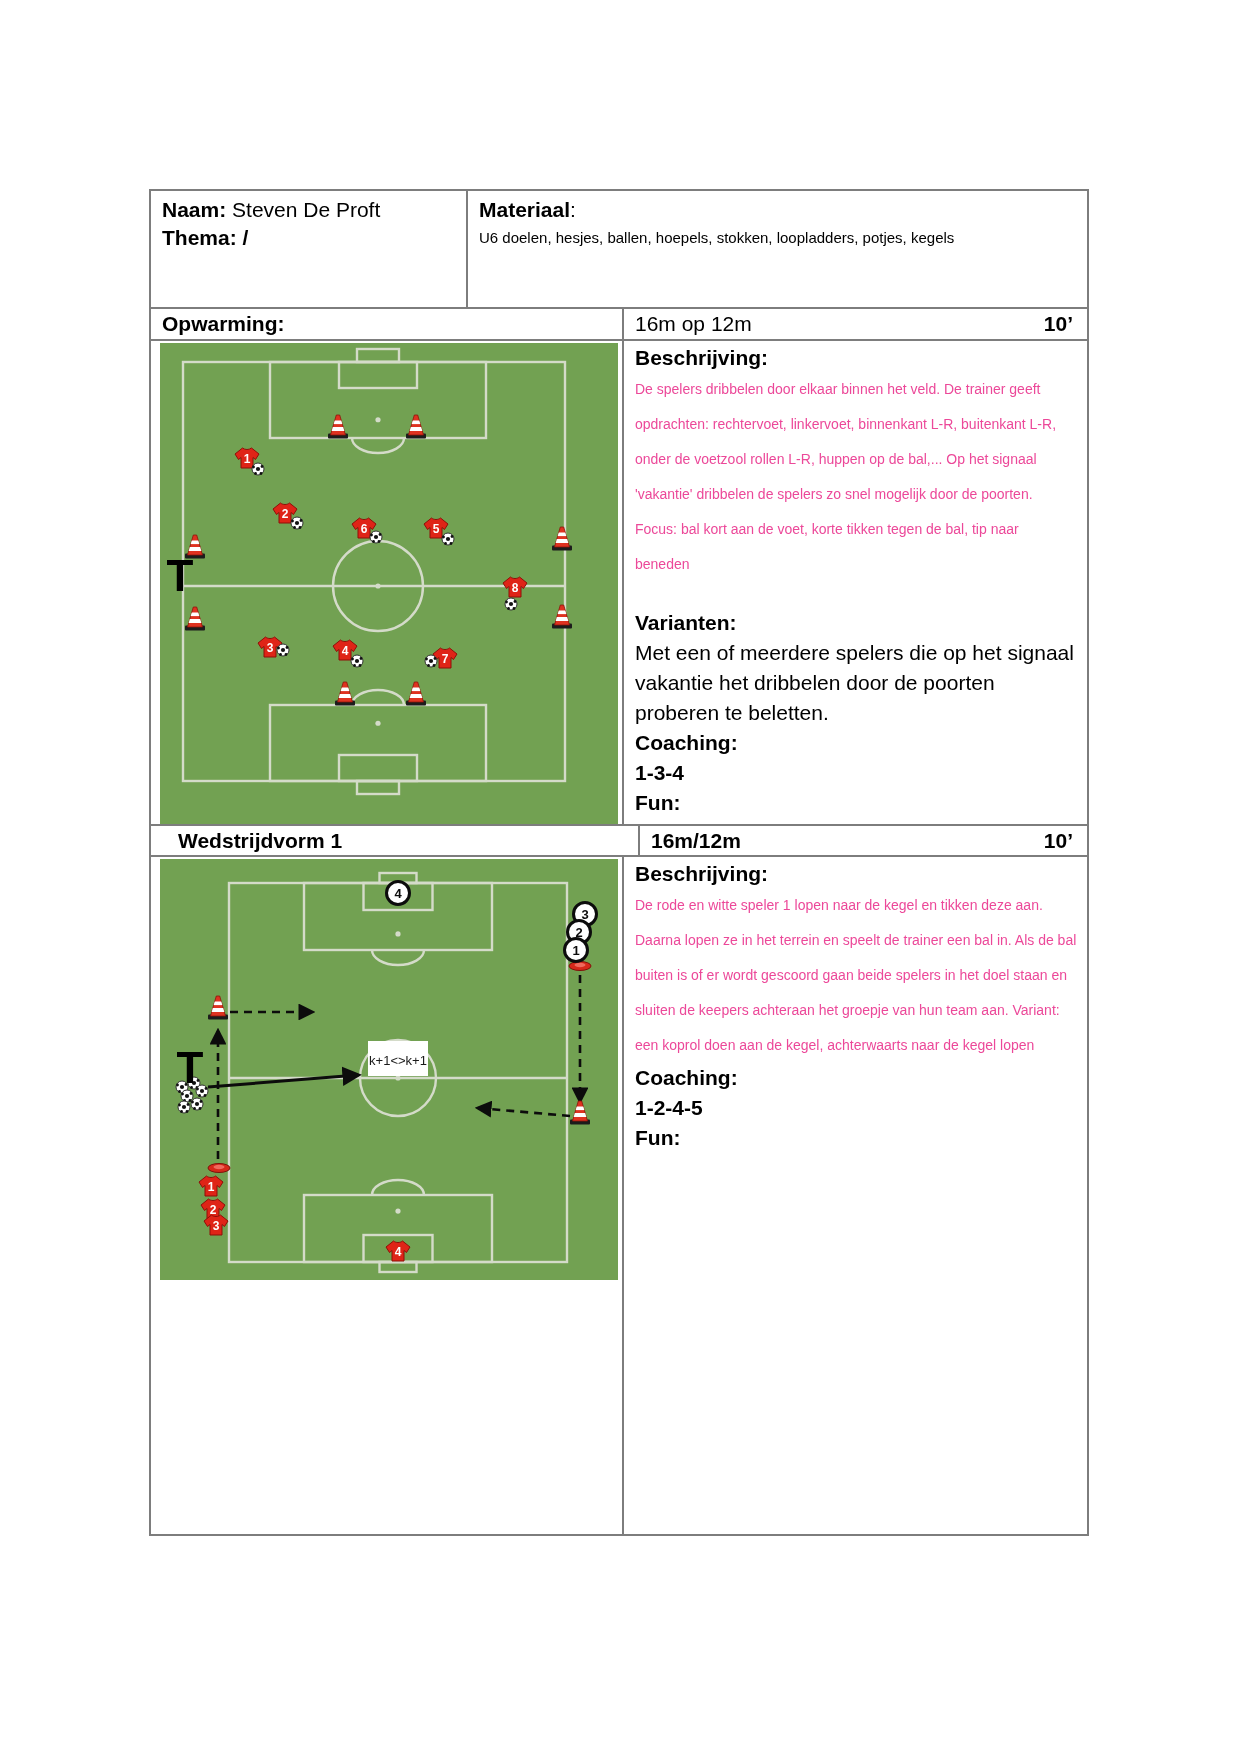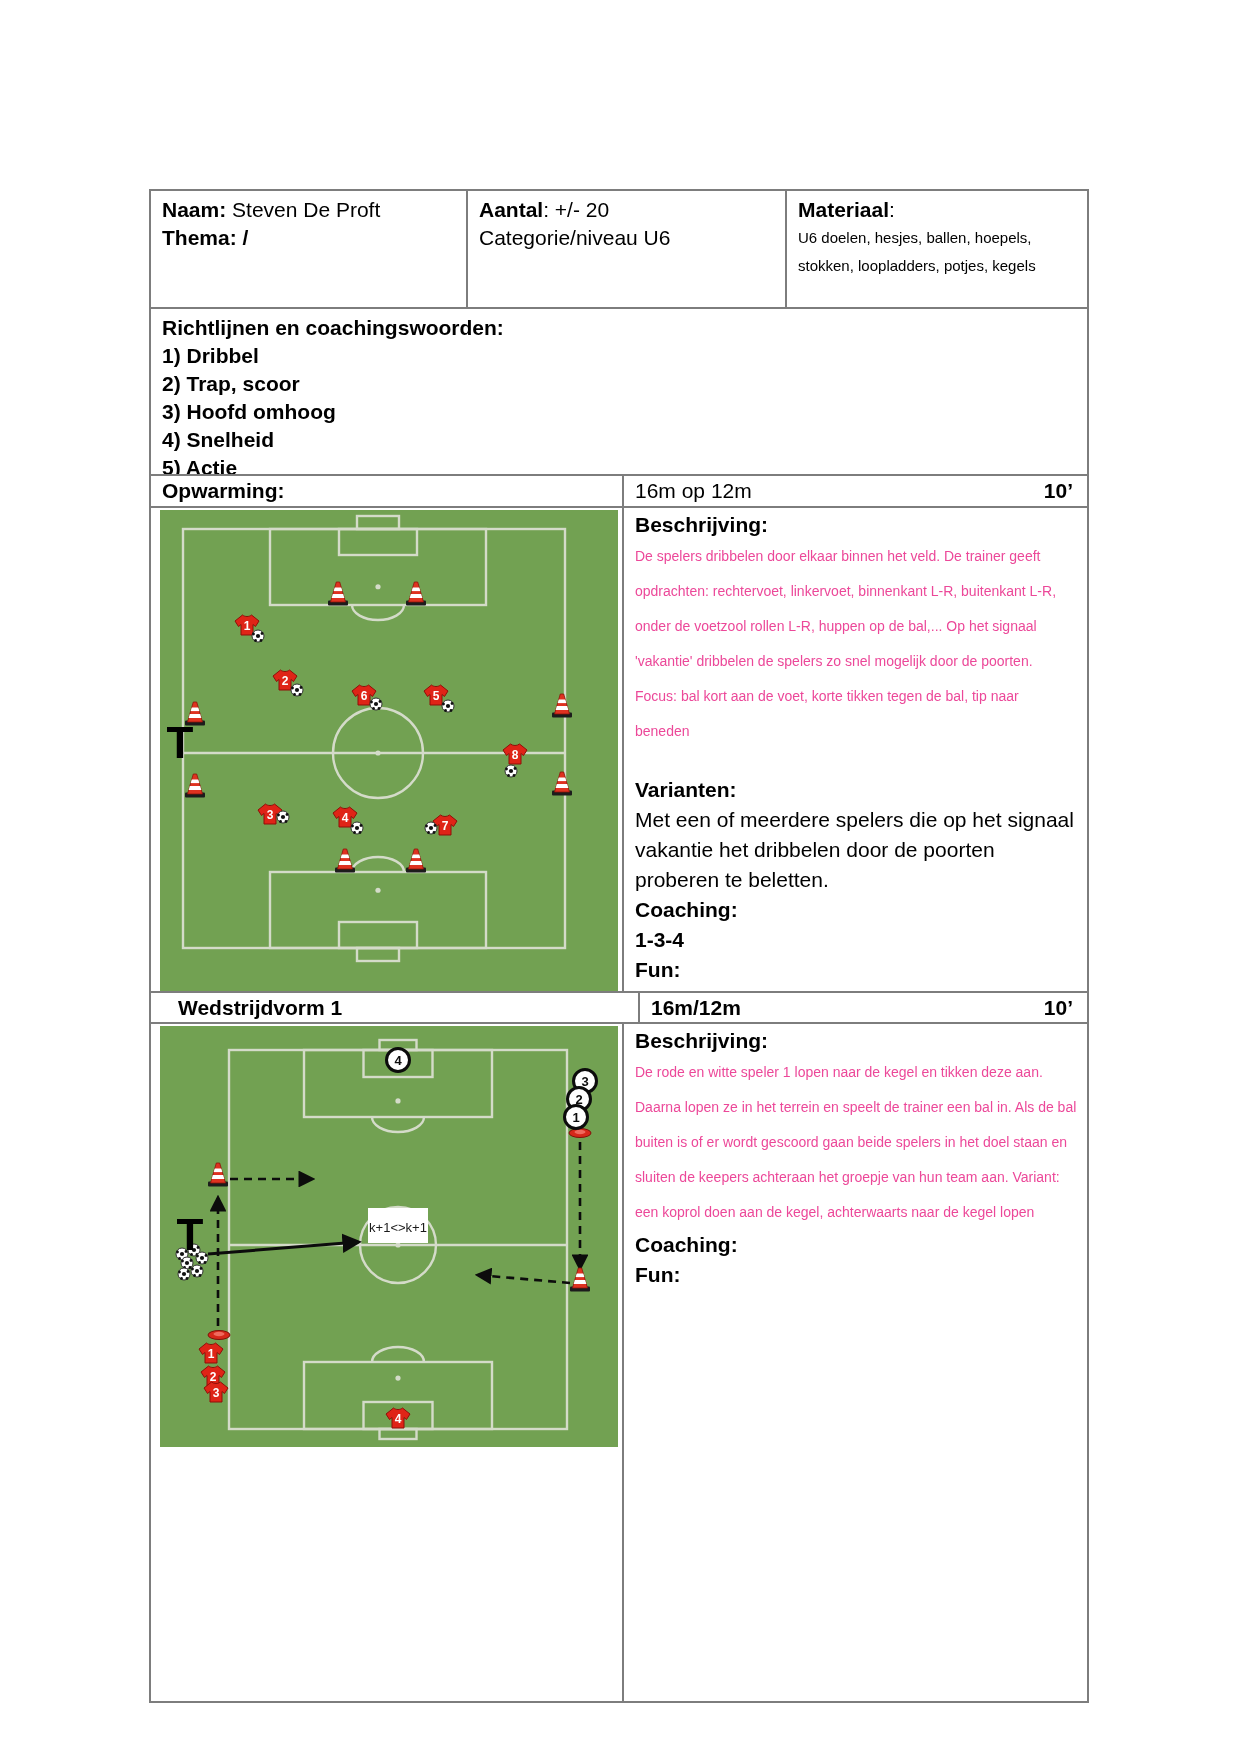--- a/index.html
+++ b/index.html
@@ -44,40 +44,26 @@
 <body>
 
 <div class="page">
   <div class="doc-table">
 
     <div class="row r1">
       <div class="cell c1 pad">
         <div class="line"><span class="b">Naam:</span> <span>Steven De Proft</span></div>
         <div class="line"><span class="b">Thema:</span> <span class="b">/</span></div>
       </div>
-      <div class="cell c2 pad">
-        <div class="line"><span class="b">Aantal</span><span>:  +/- 20</span></div>
-        <div class="line">Categorie/niveau U6</div>
-      </div>
       <div class="cell c3 pad">
         <div class="line"><span class="b">Materiaal</span><span>:</span></div>
         <div class="line" style="font-size:15px">U6 doelen, hesjes, ballen, hoepels, stokken, loopladders, potjes, kegels</div>
       </div>
     </div>
 
-    <div class="row r2">
-      <div class="cell pad" style="flex:1">
-        <div class="line b">Richtlijnen en coachingswoorden:</div>
-        <div class="line b">1) Dribbel</div>
-        <div class="line b">2) Trap, scoor</div>
-        <div class="line b">3) Hoofd omhoog</div>
-        <div class="line b">4) Snelheid</div>
-        <div class="line b">5) Actie</div>
-      </div>
-    </div>
 
     <div class="row r3">
       <div class="cell cell-left sec-title">Opwarming:</div>
       <div class="cell cell-right sec-head-right">
         <span>16m op 12m</span>
         <span class="b">10’</span>
       </div>
     </div>
 
     <div class="row r4">
@@ -292,18 +278,19 @@
               <circle r="11.5" fill="#ffffff" stroke="#0c0c0c" stroke-width="3"></circle>
               <text y="5" text-anchor="middle" font-size="13" font-weight="700" fill="#0c0c0c">1</text>
             </g>
             <text x="30" y="224" text-anchor="middle" font-size="44" font-weight="800" fill="#000">T</text>
           </svg>
       </div>
       <div class="cell cell-right desc">
         <div class="head">Beschrijving:</div>
         <div class="body-green">De rode en witte speler 1 lopen naar de kegel en tikken deze aan. Daarna lopen ze in het terrein en speelt de trainer een bal in. Als de bal buiten is of er wordt gescoord gaan beide spelers in het doel staan en sluiten de keepers achteraan het groepje van hun team aan. Variant: een koprol doen aan de kegel, achterwaarts naar de kegel lopen</div>
         <div class="head cal">Coaching:</div>
+        <div class="head cal">1-2-4-5</div>
         <div class="head cal">Fun:</div>
       </div>
     </div>
 
   </div>
 </div>
 
 </body></html>

